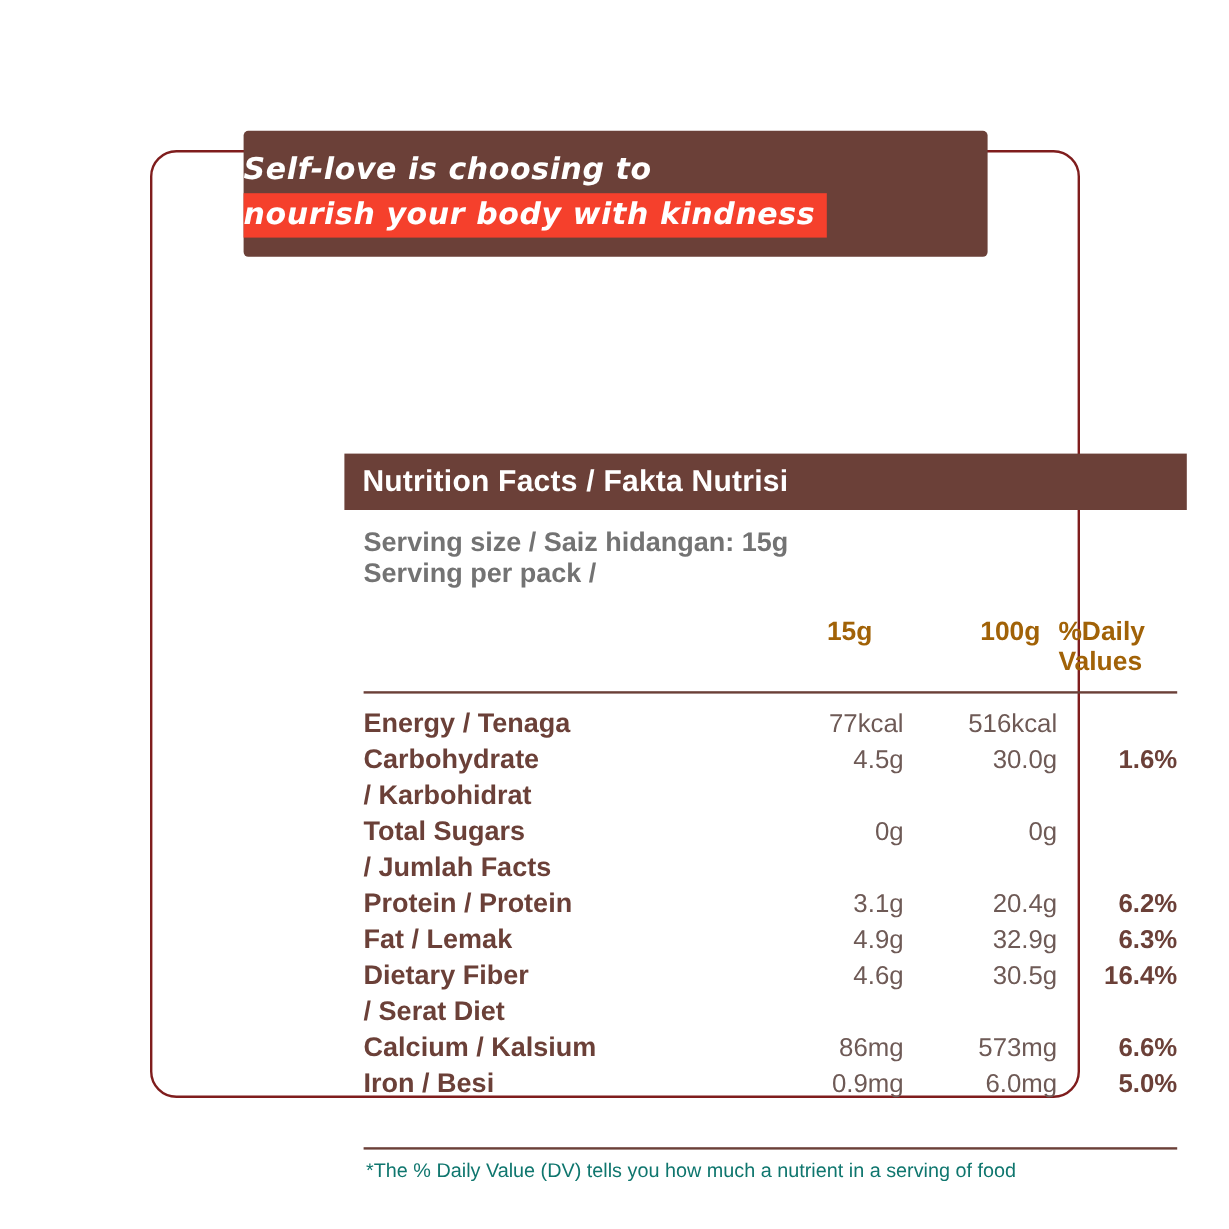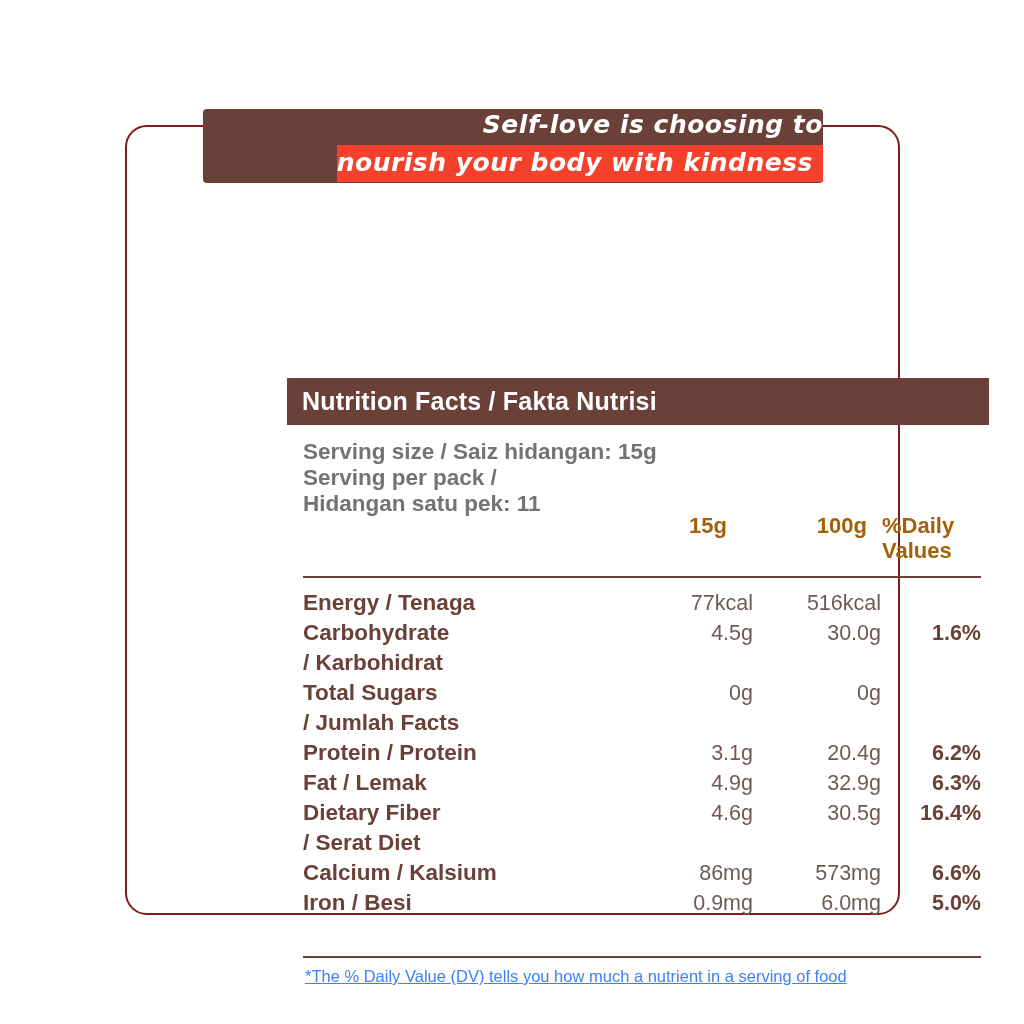--- a/index.html
+++ b/index.html
@@ -26,27 +26,27 @@
     box-sizing: border-box;
     background: #ffffff;
   }
 
   
   .banner {
     position: absolute;
     left: 203px;
     top: 109px;
     width: 620px;
-    height: 74px;
+    height: 105px;
     background: #6b4038;
     border-radius: 4px;
     box-sizing: border-box;
     display: flex;
     flex-direction: column;
-    align-items: flex-end;
+    align-items: flex-start;
     justify-content: center;
     z-index: 5;
   }
   .banner-line1 {
     color: #ffffff;
     font-size: 25px;
     letter-spacing: 0.5px;
     font-family: "DejaVu Sans", sans-serif;
     font-style: italic;
     font-weight: bold;
@@ -160,39 +160,37 @@
     font-weight: bold;
     line-height: 30px;
   }
 
   
   .footnote {
     position: absolute;
     left: 178px;
     top: 838px;
     width: 700px;
-    color: #3b82f6;
+    color: #0f766e;
     font-size: 16.5px;
     line-height: 22px;
-    text-decoration: underline;
   }
 </style>
 </head>
 <body>
 
 <div class="label-card">
 
   <div class="nf-header">
     <div class="nf-header-text">Nutrition Facts  / Fakta Nutrisi</div>
   </div>
 
   <div class="serving-block">
     <div>Serving size / Saiz hidangan: 15g</div>
     <div>Serving per pack /</div>
-    <div>Hidangan satu pek: 11</div>
   </div>
 
   <div class="col-head col-head-15g">15g</div>
   <div class="col-head col-head-100g">100g</div>
   <div class="col-head col-head-dv">
     <div>%Daily</div>
     <div>Values</div>
   </div>
 
   <div class="rule rule-top"></div>

